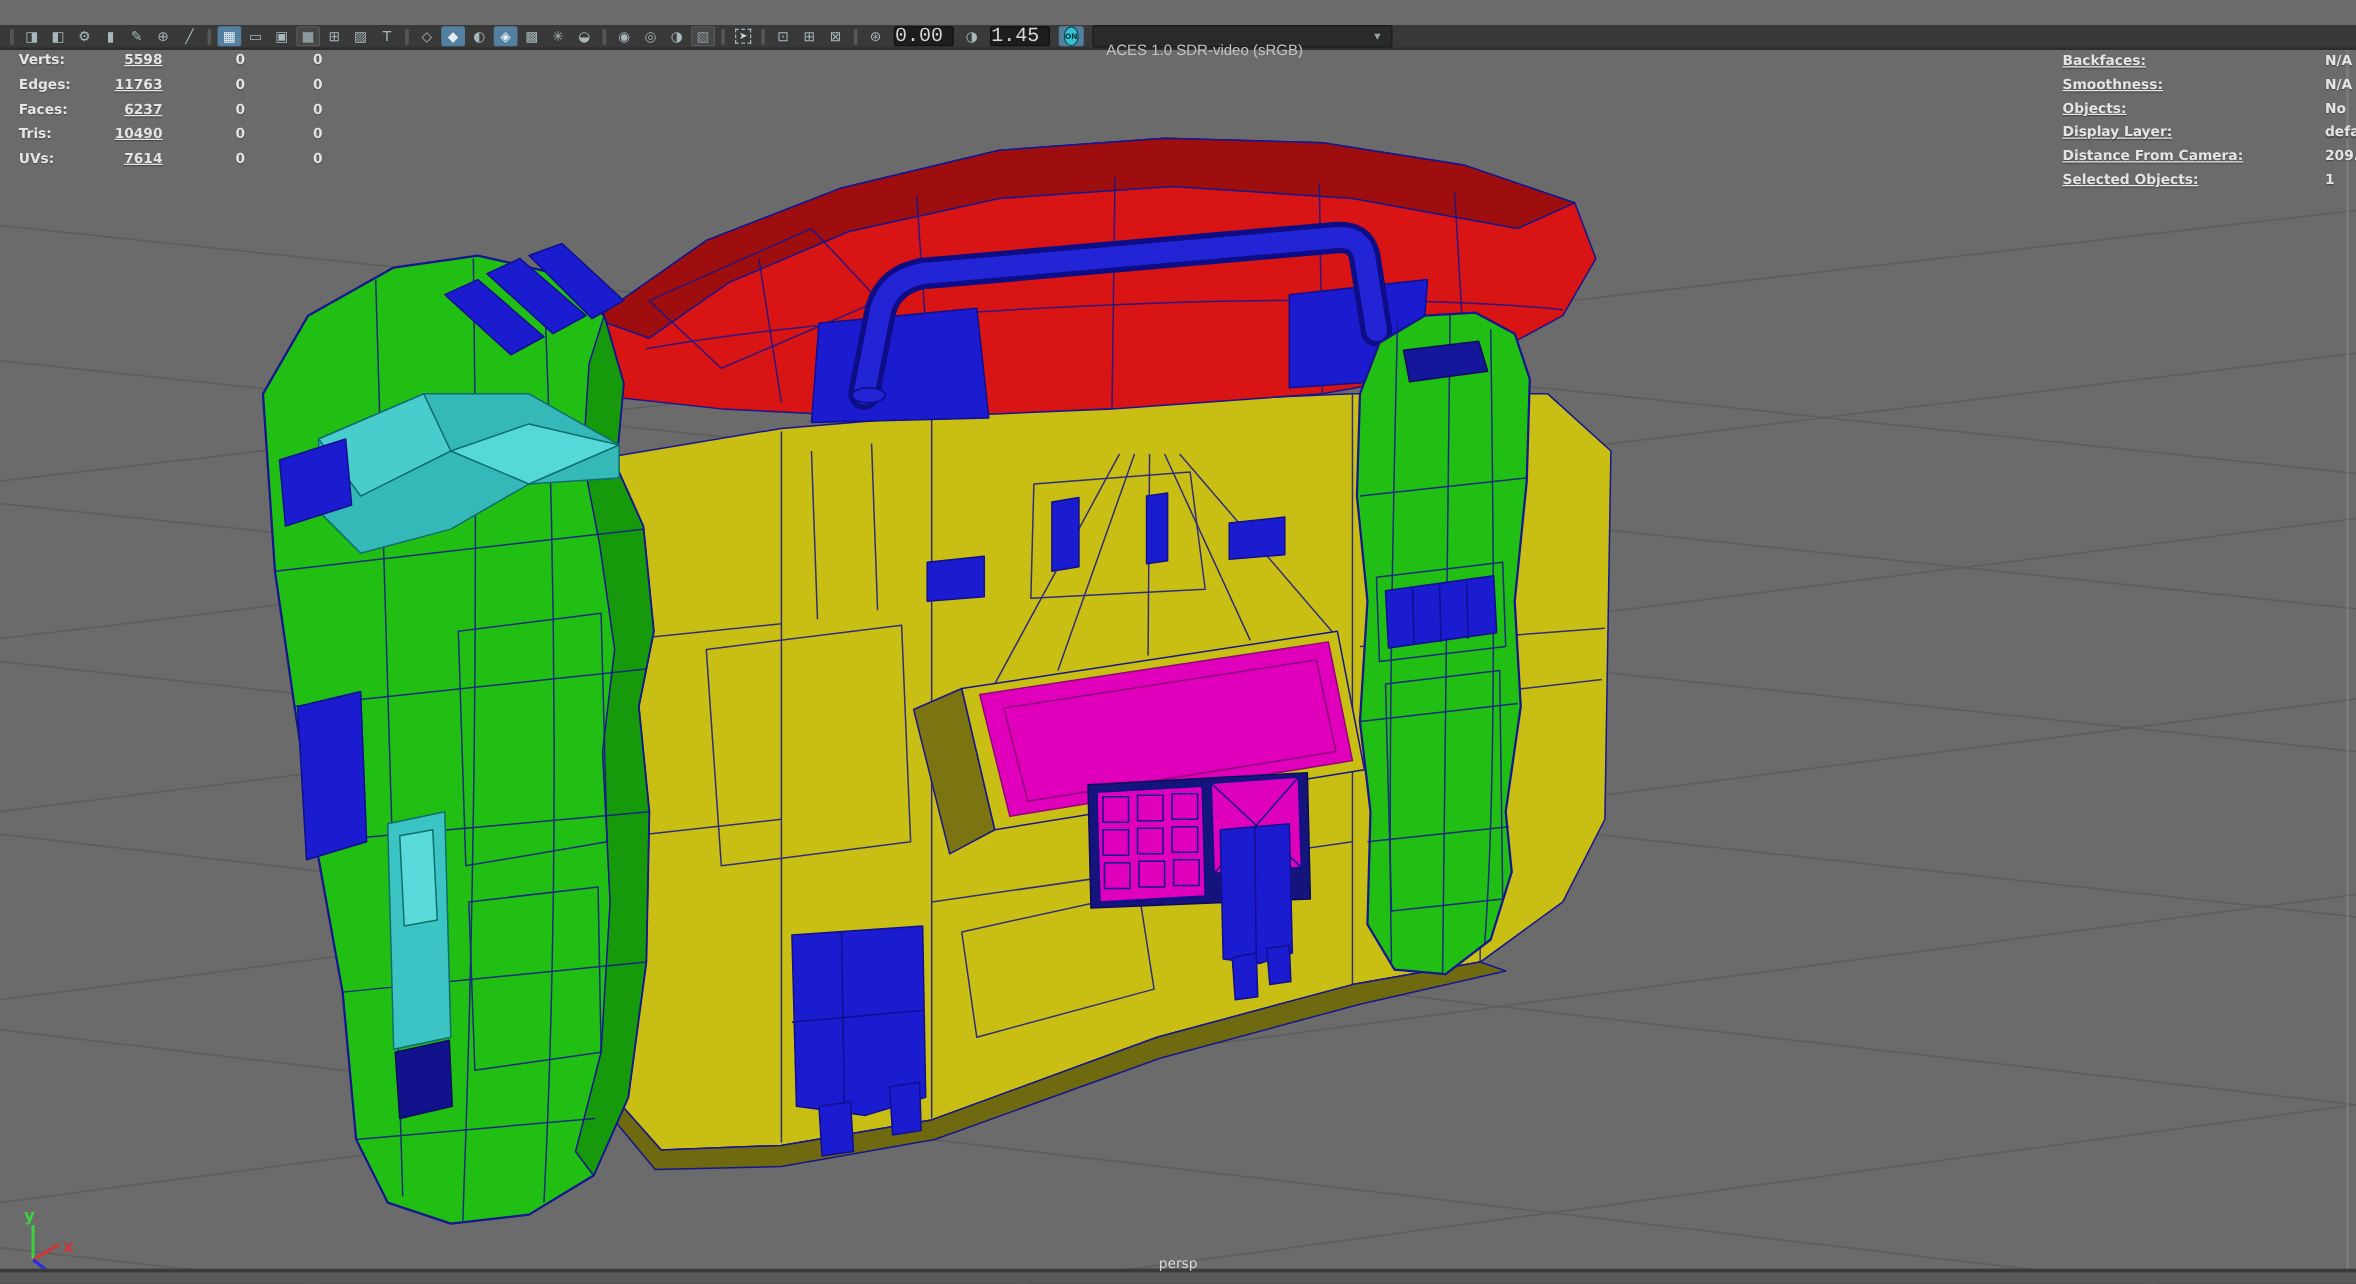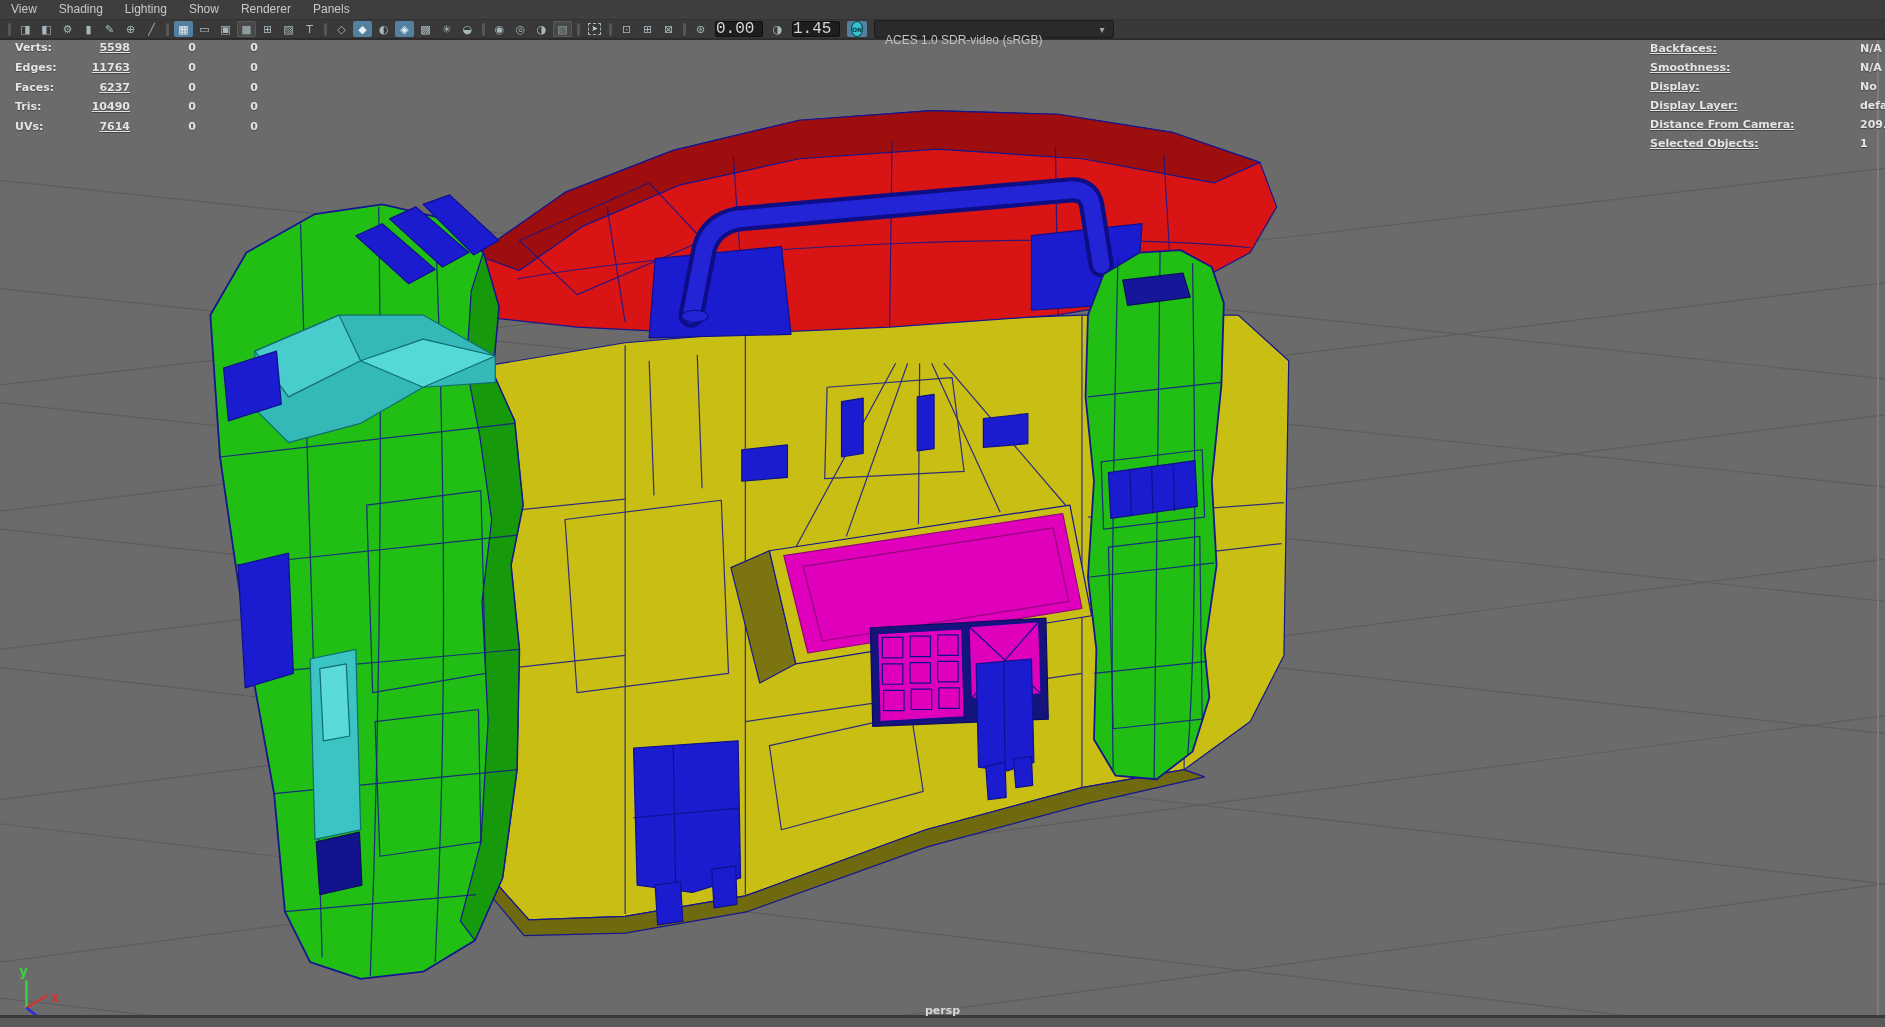--- a/index.html
+++ b/index.html
@@ -50,21 +50,21 @@
   .hud-row{position:absolute;left:0;width:100%;height:14px;}
   .hud-row span{position:absolute;top:0;white-space:nowrap;}
   .hl{left:15px;}
   .hv{text-align:right;}
   .v1{left:40px;width:90px;text-decoration:underline;}
   .v2{left:166px;width:30px;}
   .v3{left:228px;width:30px;}
   .rl{left:1650px;text-decoration:underline;}
   .rv{left:1860px;}
   .persp-label{position:absolute;top:1004px;left:50%;transform:translateX(-50%);z-index:10;
-               font-family:"DejaVu Sans",sans-serif;font-size:11px;font-weight:bold;color:#d9d9d9;}
+               font-family:"DejaVu Sans",sans-serif;font-size:11px;font-weight:normal;color:#d9d9d9;}
 </style>
 </head>
 <body>
 
 <div id="app">
 
   <svg class="viewport-svg" viewBox="0 0 1568 854" preserveAspectRatio="none">
 
     <g stroke="#5d5d5d" stroke-width="1" fill="none">
       <path d="M0,150 L1568,315"></path>
@@ -220,28 +220,20 @@
     <g font-family="DejaVu Sans, sans-serif" font-size="11" font-weight="bold">
       <line x1="22" y1="838" x2="22" y2="815" stroke="#3fd03f" stroke-width="2"></line>
       <line x1="22" y1="838" x2="39" y2="828" stroke="#d23535" stroke-width="2"></line>
       <line x1="22" y1="838" x2="31" y2="845" stroke="#2a2ae6" stroke-width="2"></line>
       <text x="16" y="812" fill="#3fd03f">y</text>
       <text x="42" y="833" fill="#d23535">x</text>
       <text x="32" y="853" fill="#2a2ae6">z</text>
     </g>
   </svg>
 
-  <div class="menubar">
-    <span class="menu-item">View</span>
-    <span class="menu-item">Shading</span>
-    <span class="menu-item">Lighting</span>
-    <span class="menu-item">Show</span>
-    <span class="menu-item">Renderer</span>
-    <span class="menu-item">Panels</span>
-  </div>
 
   <div class="toolbar">
     <span class="tsep"></span>
     <button class="tbtn">
         <span class="icon">◨</span>
       </button>
     <button class="tbtn">
         <span class="icon">◧</span>
       </button>
     <button class="tbtn">
@@ -390,21 +382,21 @@
   <div class="hud">
     <div class="hud-row" style="top:42px">
       <span class="rl">Backfaces:</span>
       <span class="rv">N/A</span>
     </div>
     <div class="hud-row" style="top:61px">
       <span class="rl">Smoothness:</span>
       <span class="rv">N/A</span>
     </div>
     <div class="hud-row" style="top:80px">
-      <span class="rl">Display:</span>
+      <span class="rl">Objects:</span>
       <span class="rv">No</span>
     </div>
     <div class="hud-row" style="top:99px">
       <span class="rl">Display Layer:</span>
       <span class="rv">default</span>
     </div>
     <div class="hud-row" style="top:118px">
       <span class="rl">Distance From Camera:</span>
       <span class="rv">209.442</span>
     </div>

